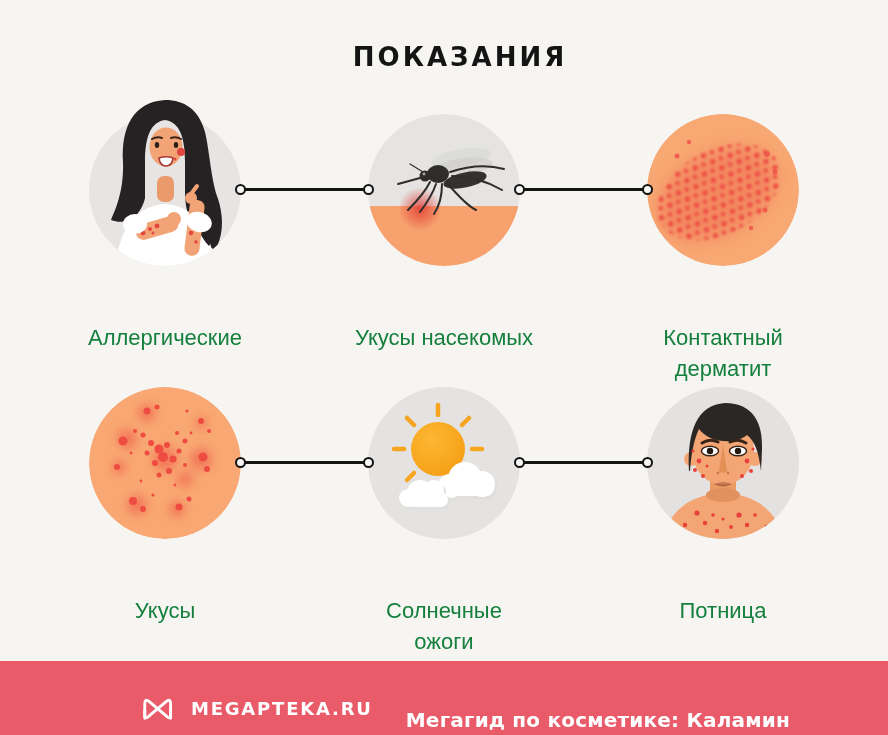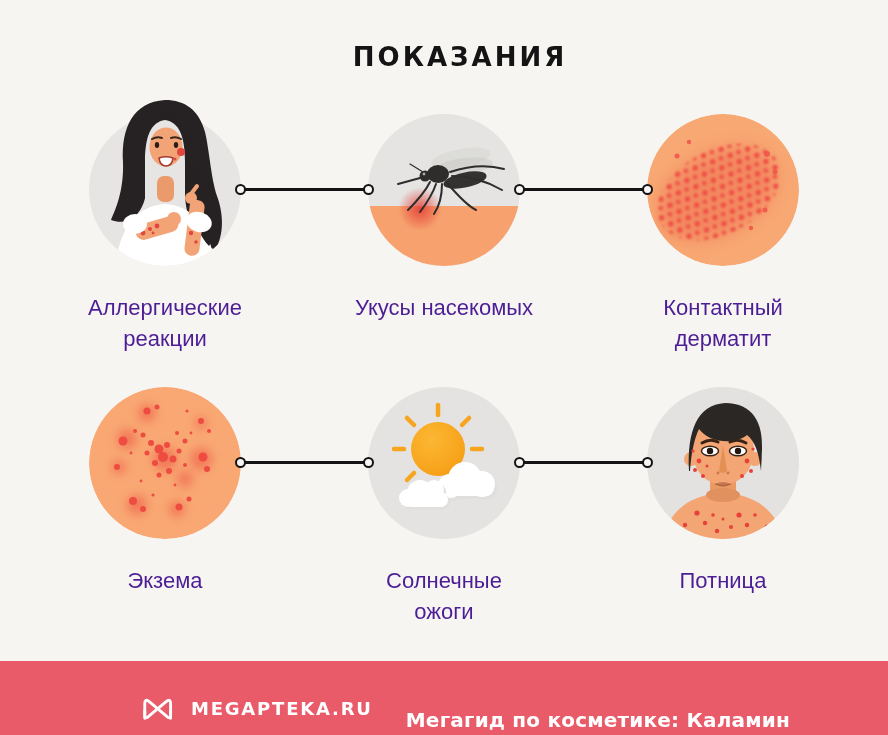--- a/index.html
+++ b/index.html
@@ -27,21 +27,21 @@
   .k3{left:241px;top:461px;}
   .k4{left:520px;top:461px;}
   .ring{
     position:absolute;width:7px;height:7px;border:2.5px solid #141414;
     border-radius:50%;background:#f7f6f4;top:-7.5px;
   }
   .ring.left{left:-6px;}
   .ring.right{right:-6px;}
   .label{
     position:absolute;width:240px;text-align:center;
-    font-size:22px;line-height:31px;color:#4c1d95;
+    font-size:22px;line-height:31px;color:#15803d;margin-top:30px;
   }
   .label span{display:block;}
   .l1{left:45px;top:292px;}
   .l2{left:324px;top:292px;}
   .l3{left:603px;top:292px;}
   .l4{left:45px;top:565px;}
   .l5{left:324px;top:565px;}
   .l6{left:603px;top:565px;}
   .footer{
     position:absolute;left:0;top:661px;width:888px;height:94px;
@@ -365,32 +365,31 @@
       <span class="ring left"></span>
       <span class="ring right"></span>
     </div>
   <div class="connector k4">
       <span class="ring left"></span>
       <span class="ring right"></span>
     </div>
 
   <div class="label l1">
     <span>Аллергические</span>
-    <span>реакции</span>
   </div>
   <div class="label l3">
     <span>Контактный</span>
     <span>дерматит</span>
   </div>
   <div class="label l2">
     <span>Укусы насекомых</span>
     <span></span>
   </div>
   <div class="label l4">
-    <span>Экзема</span>
+    <span>Укусы</span>
     <span></span>
   </div>
   <div class="label l6">
     <span>Потница</span>
     <span></span>
   </div>
   <div class="label l5">
     <span>Солнечные</span>
     <span>ожоги</span>
   </div>

